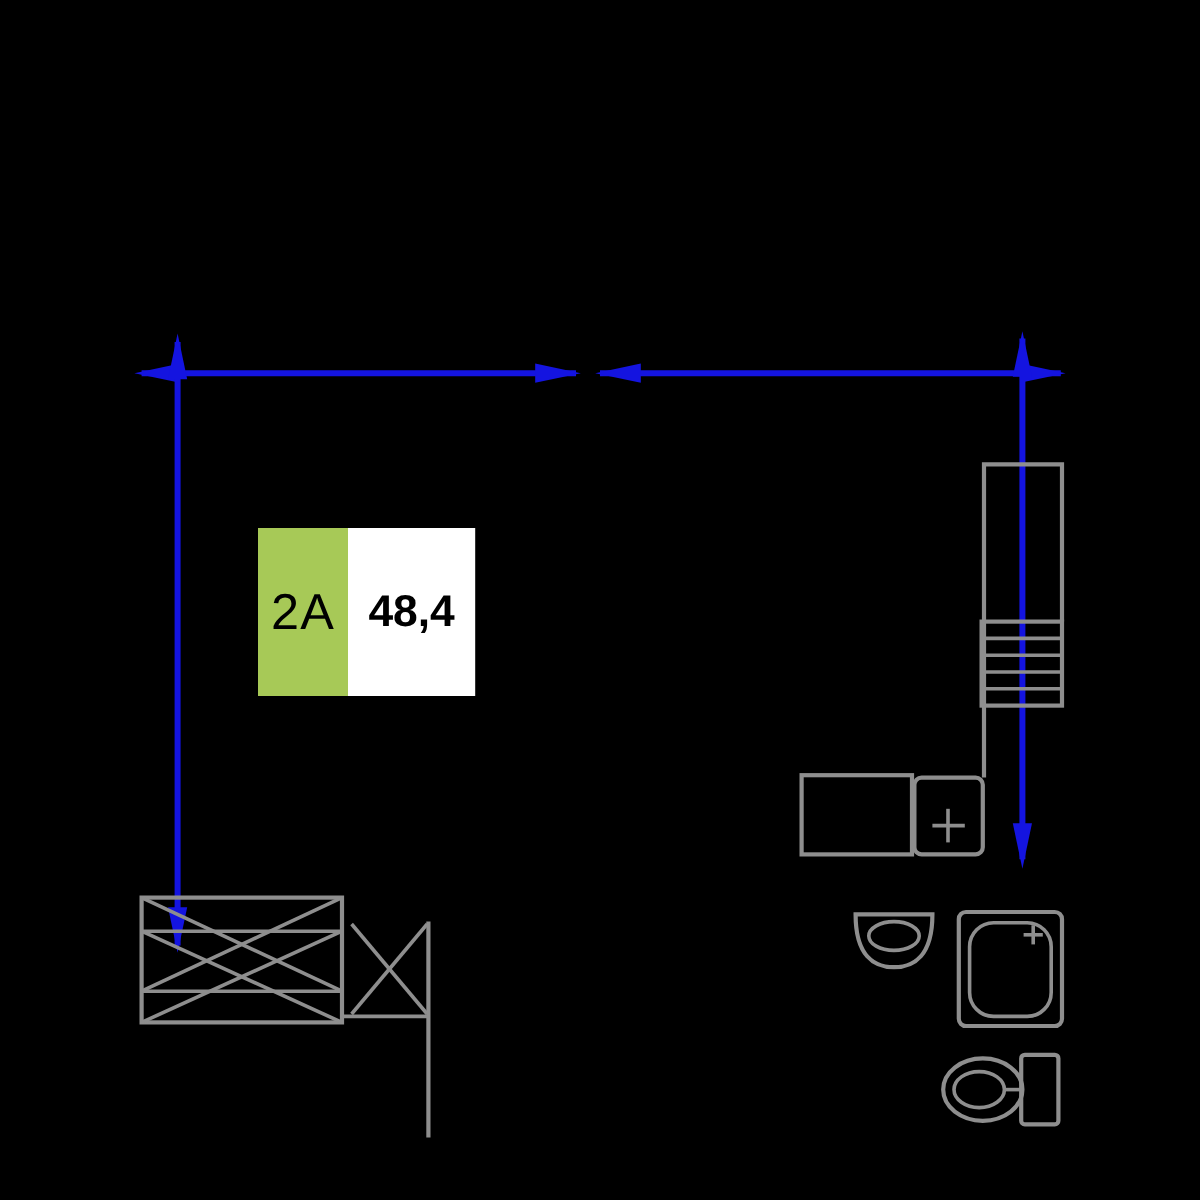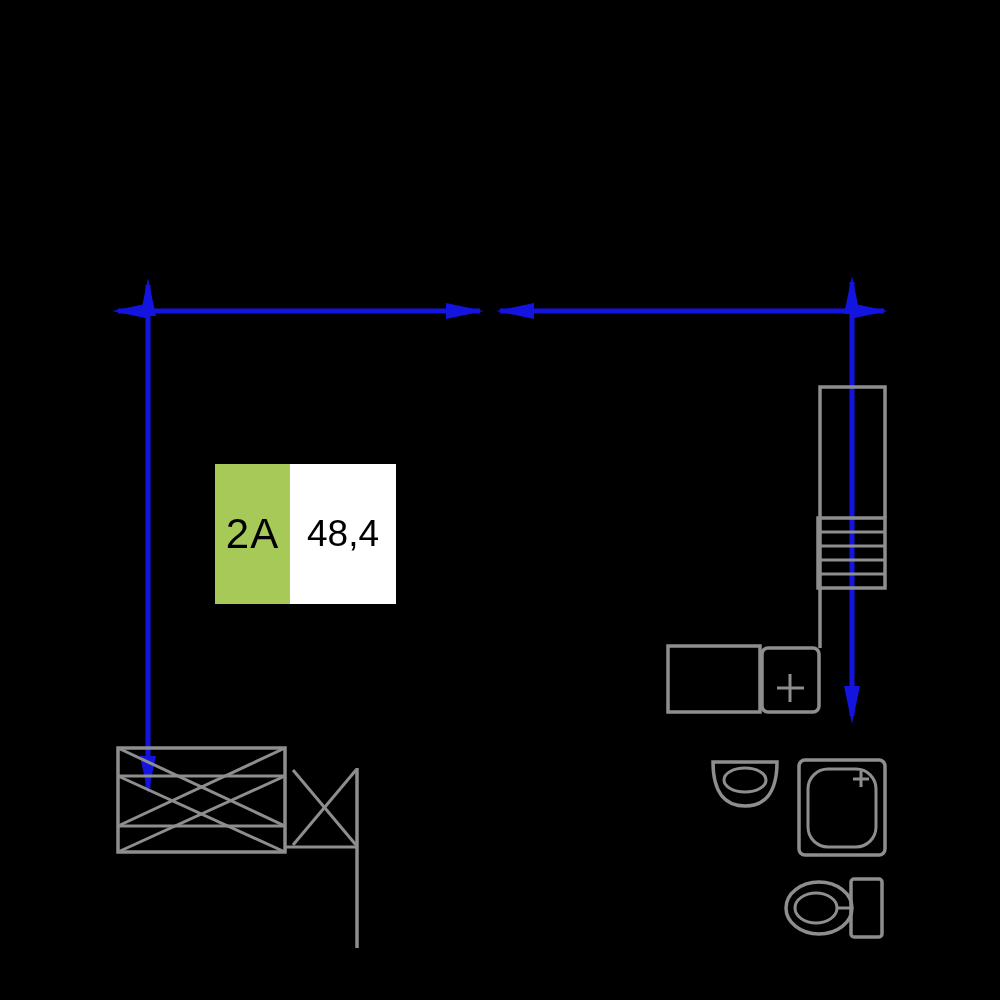--- a/index.html
+++ b/index.html
@@ -40,21 +40,20 @@
     stroke: var(--furniture-gray, #8e8e8e);
     stroke-width: 3;
     fill: none;
   }
   .unit-label {
     position: absolute;
     left: 215px;
     top: 440px;
     display: flex;
     height: 112px;
-    margin-top: 24px;
   }
   .unit-code {
     width: 75px;
     height: 140px;
     background: var(--label-green, #a7c957);
     color: var(--label-text, #000000);
     display: flex;
     align-items: center;
     justify-content: center;
     font-size: 42px;
@@ -62,20 +61,21 @@
   }
   .unit-area {
     width: 106px;
     height: 140px;
     background: var(--label-white, #ffffff);
     color: var(--label-text, #000000);
     display: flex;
     align-items: center;
     justify-content: center;
     font-size: 37px;
+    font-weight: bold;
   }
 </style>
 </head>
 <body>
 
 <div class="stage">
 
   <svg class="plan" viewBox="0 0 1000 1000">
 
     <g>

